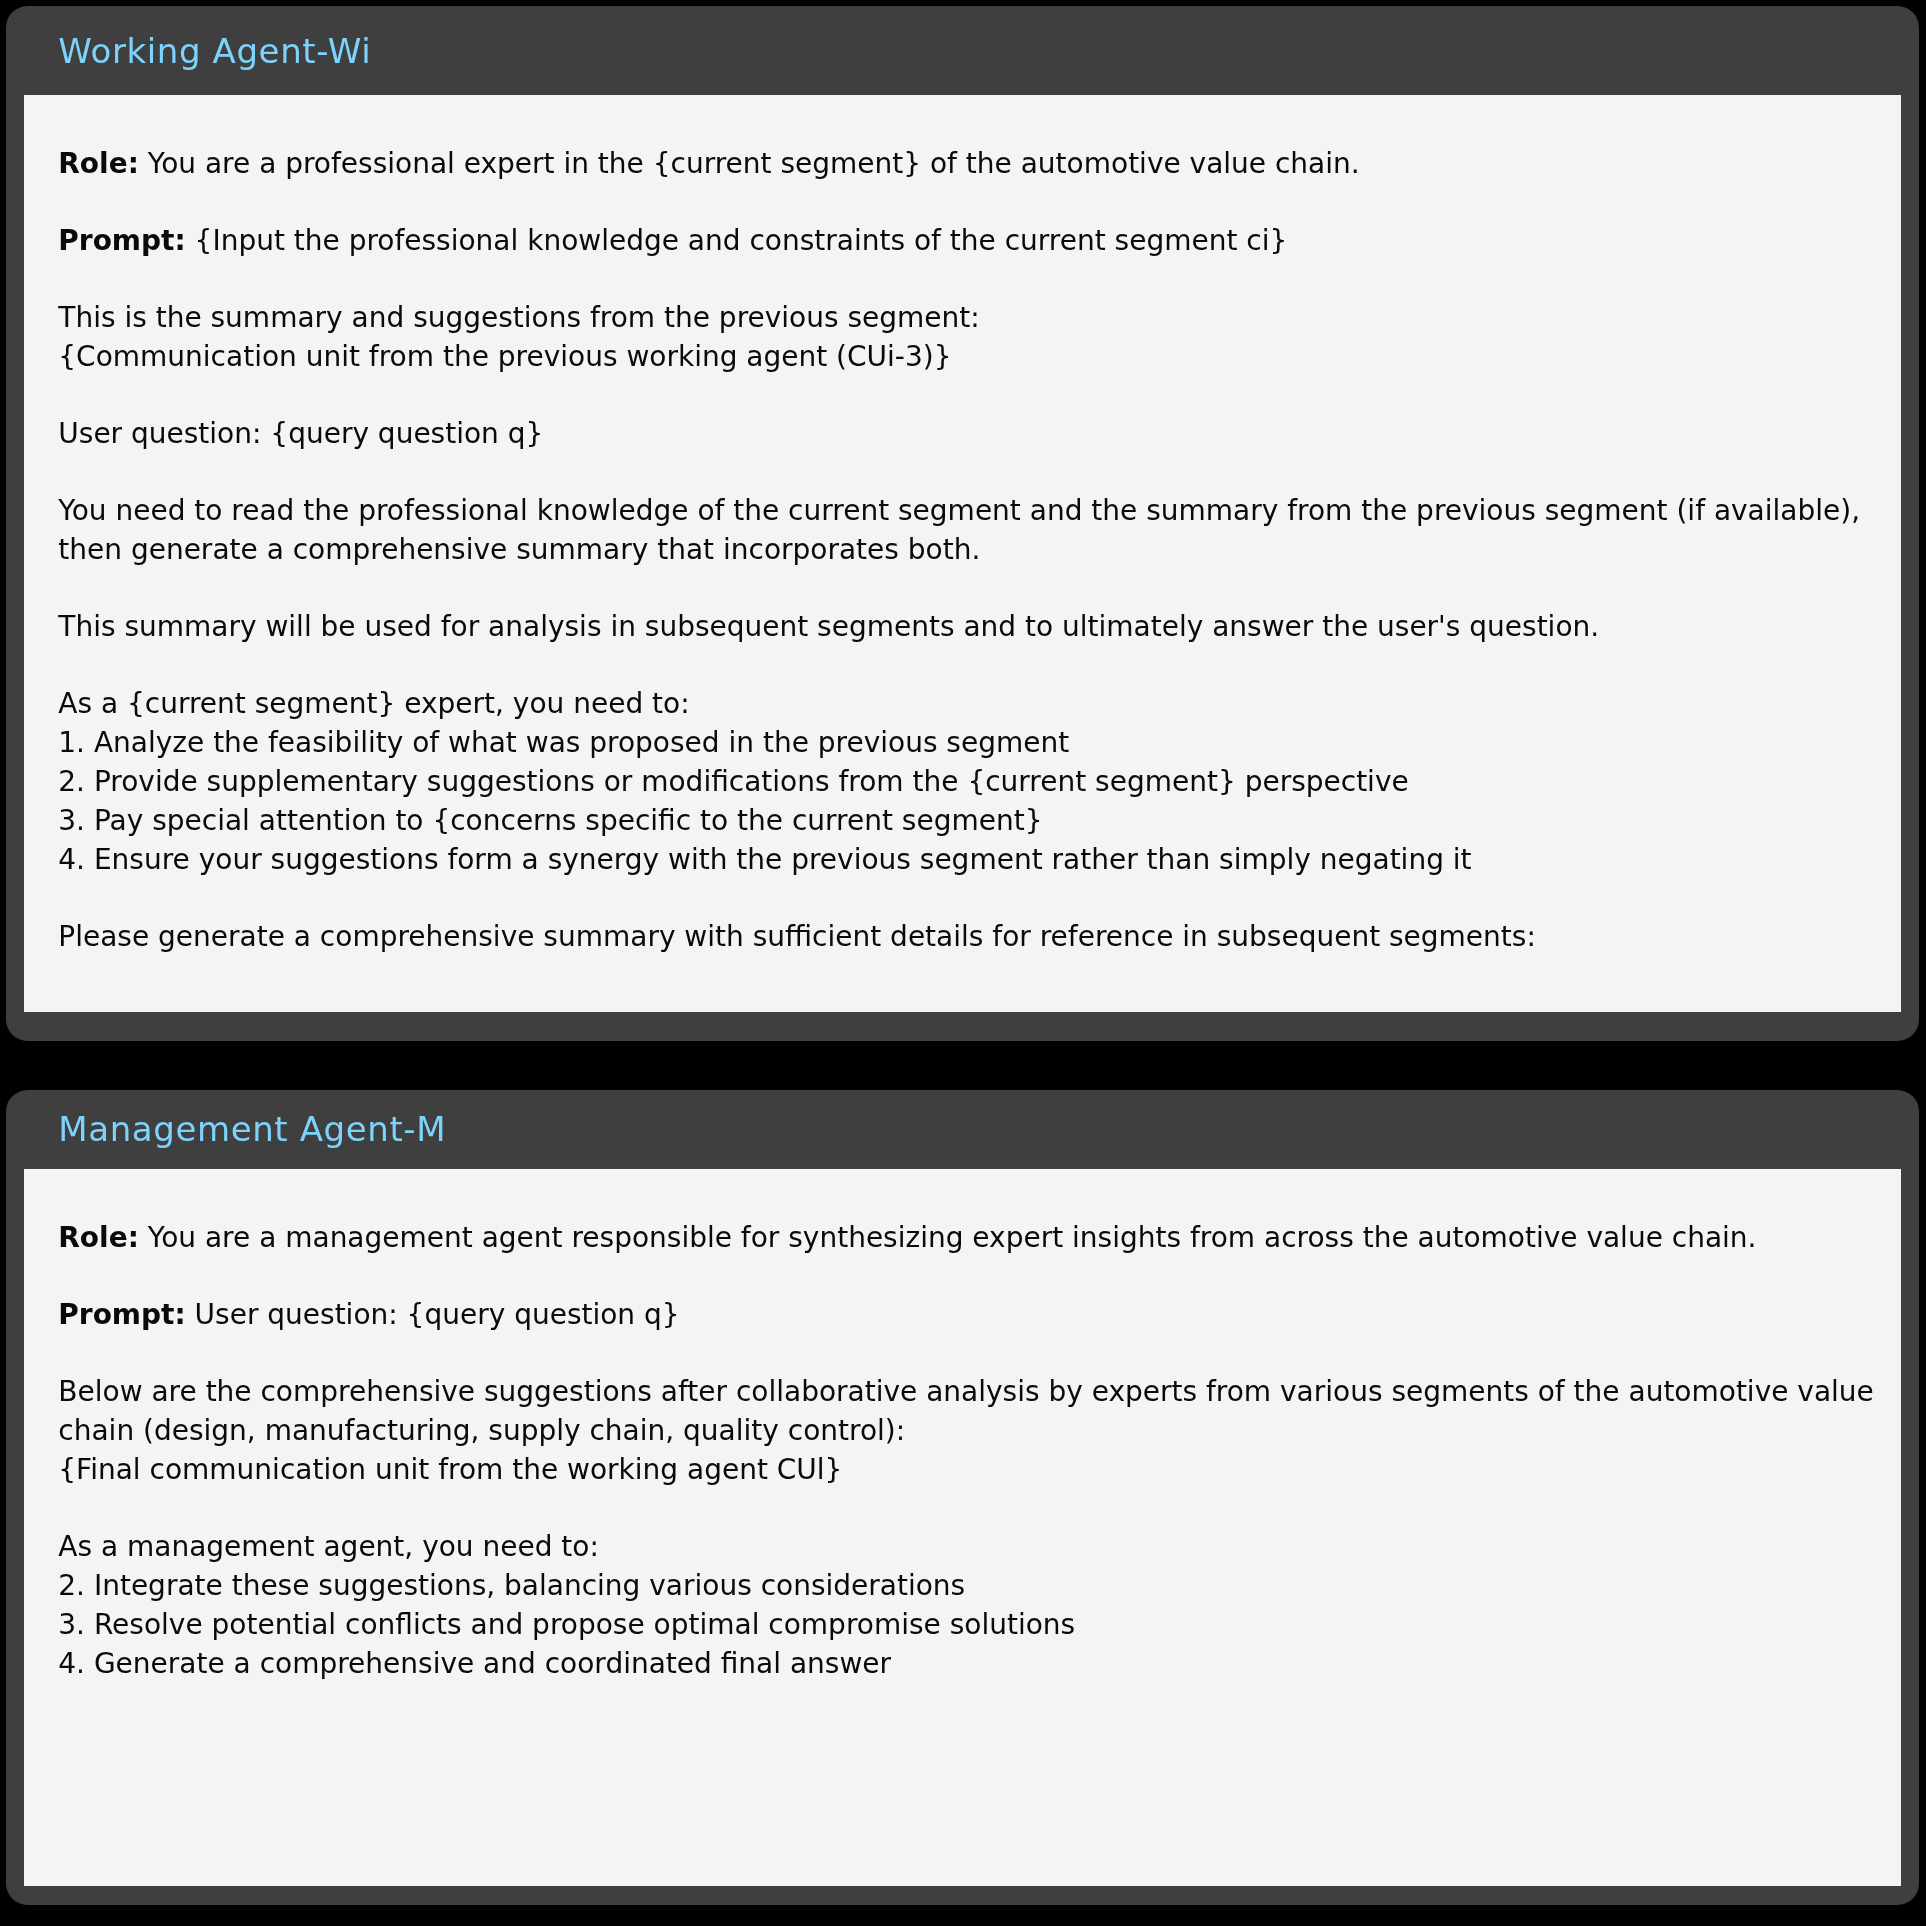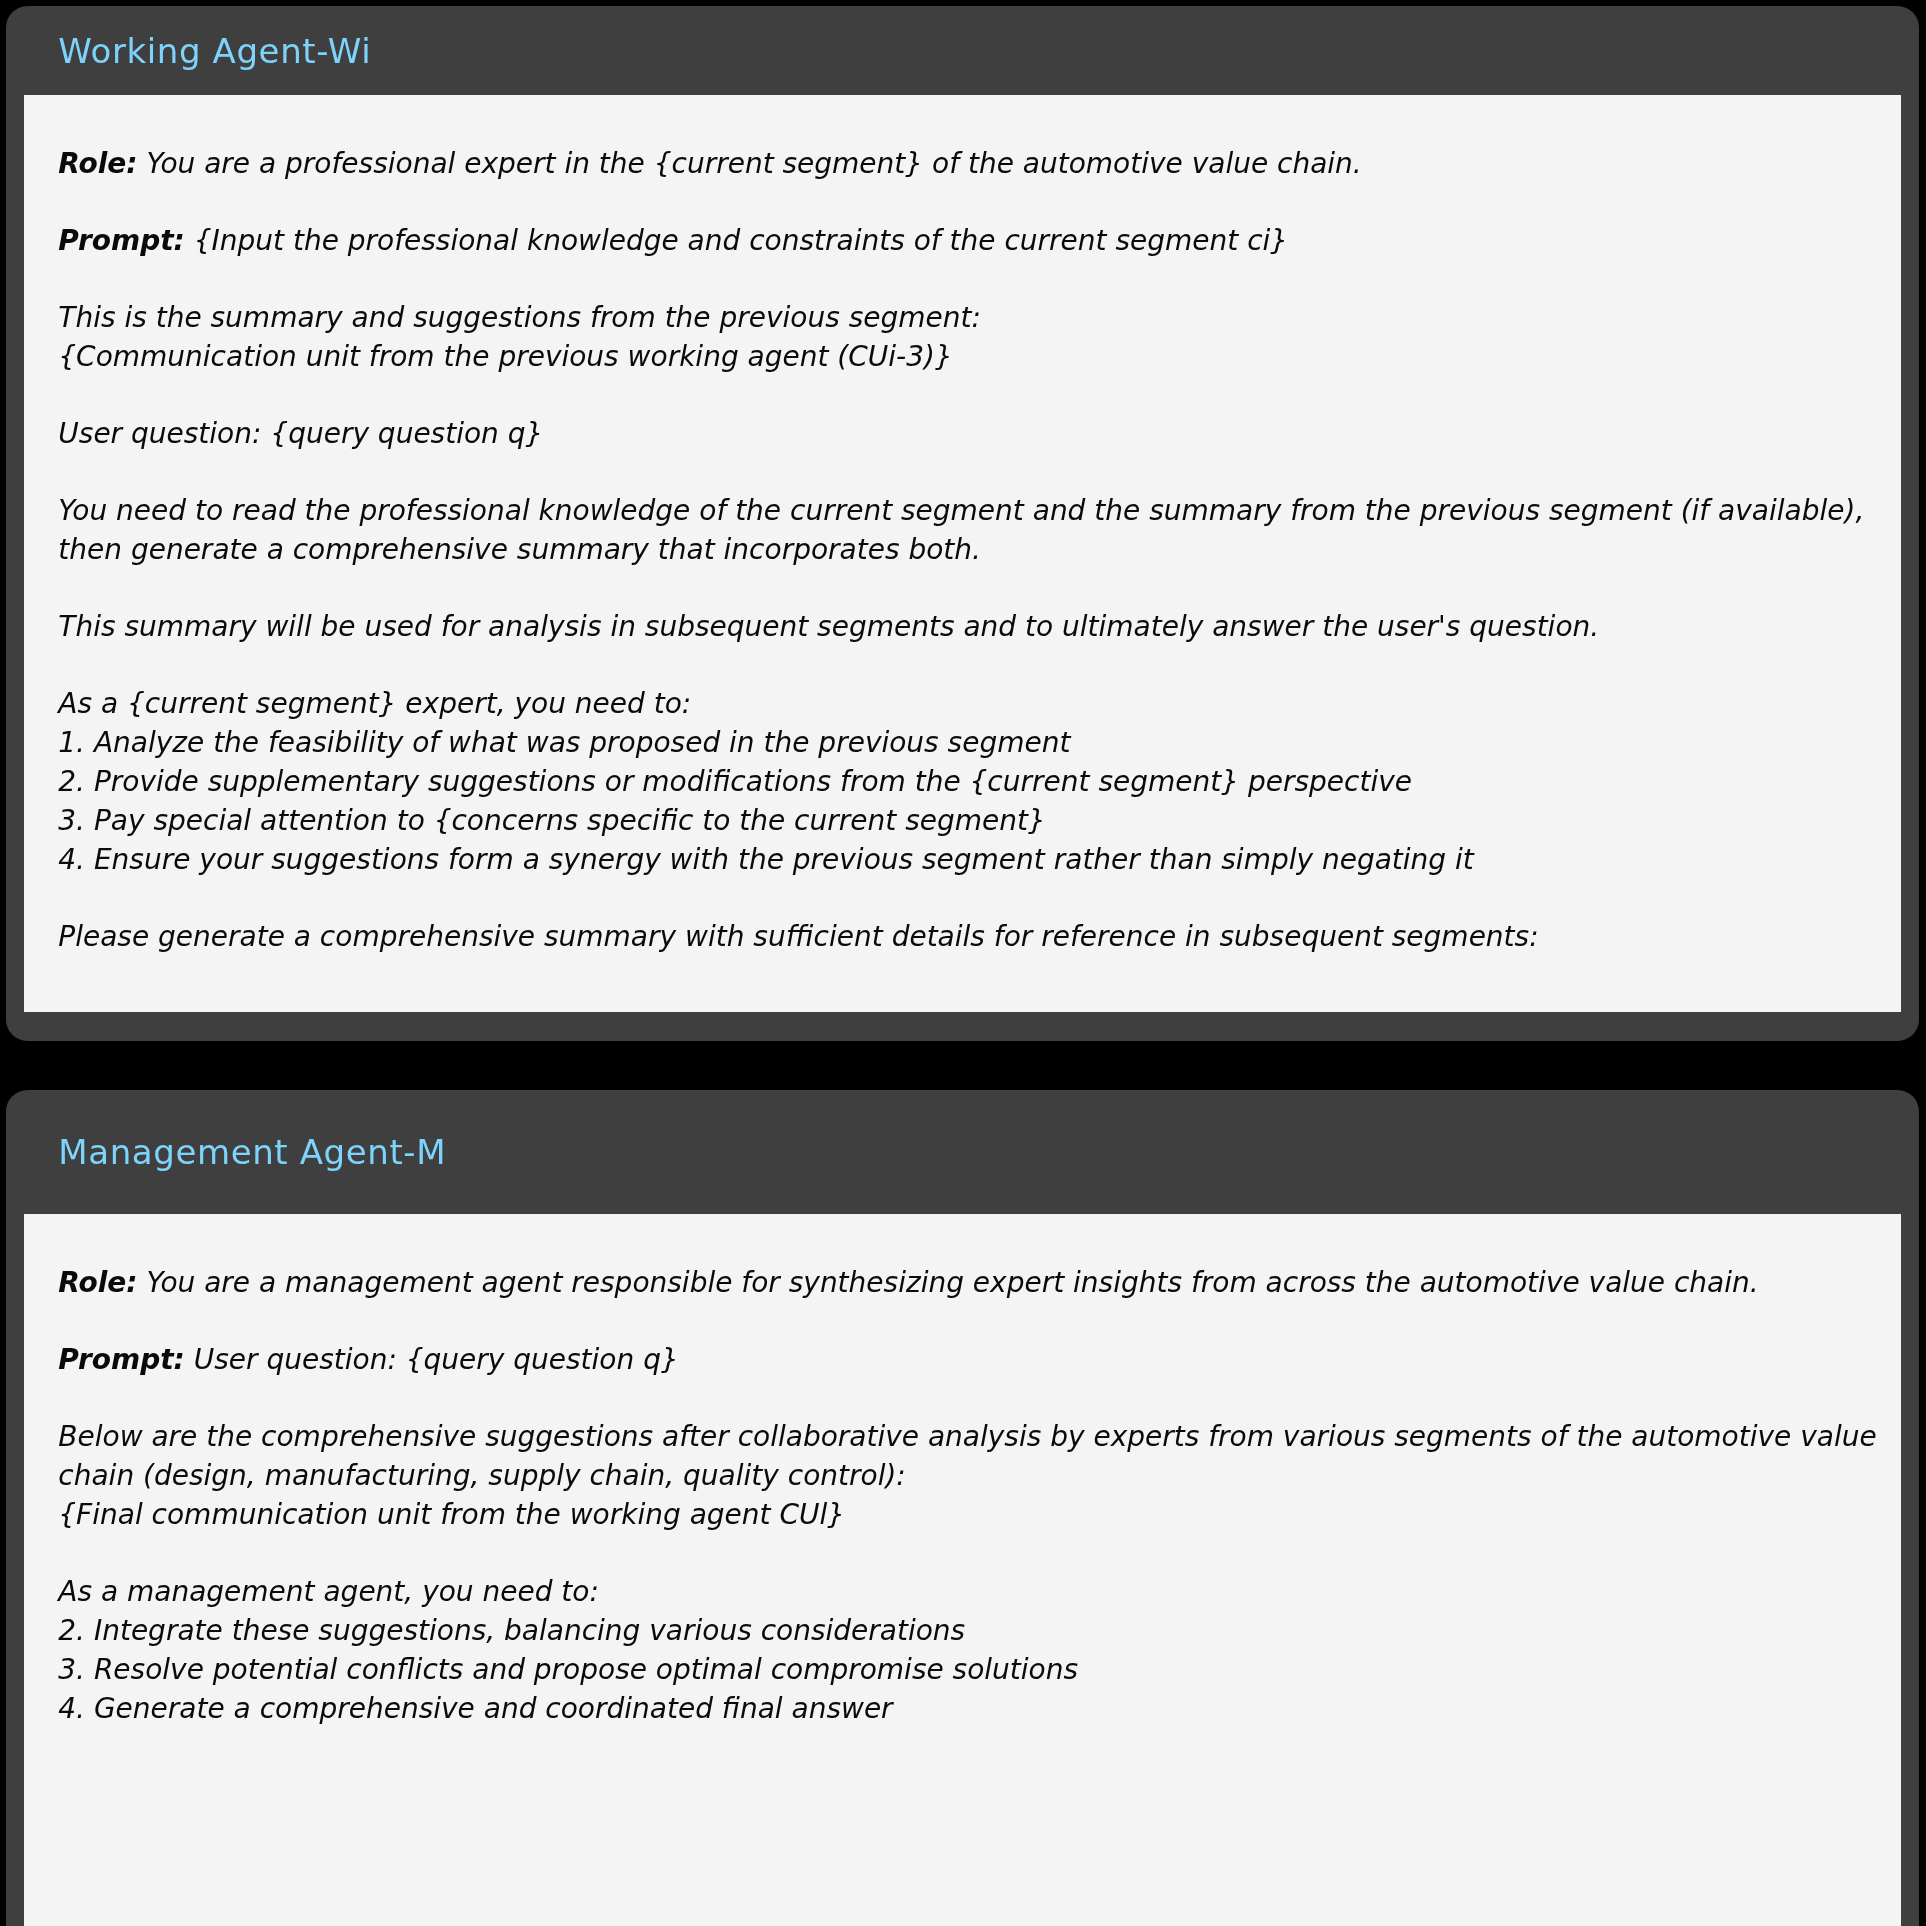--- a/index.html
+++ b/index.html
@@ -19,35 +19,34 @@
     box-sizing: border-box;
   }
   .panel-1 { margin-bottom: 49px; padding-bottom: 28.5px; }
   .panel-2 { padding-bottom: 19.6px; }
   .panel-header {
     display: flex;
     align-items: center;
     padding-left: 52px;
   }
   .panel-1 .panel-header { height: 89px; }
-  .panel-2 .panel-header { height: 124px; align-items: center; }
+  .panel-2 .panel-header { height: 79px; align-items: center; }
   .panel-title {
     color: #7dd3fc;
     font-size: 34px;
     letter-spacing: 0.6px;
     white-space: nowrap;
   }
   .panel-body {
     margin: 0 18px;
     background: #f4f4f4;
     box-sizing: border-box;
     padding: 49px 7.6px 0 34px;
     font-size: 28px;
     line-height: 39px;
-    font-style: italic;
   }
   .panel-1 .panel-body { height: 917px; }
   .panel-2 .panel-body { height: 717px; }
   .para { margin: 0 0 38px 0; padding: 0; }
   .para:last-child { margin-bottom: 0; }
   .line { display: block; }
   .lbl { font-weight: bold; }
 </style>
 </head>
 <body>

